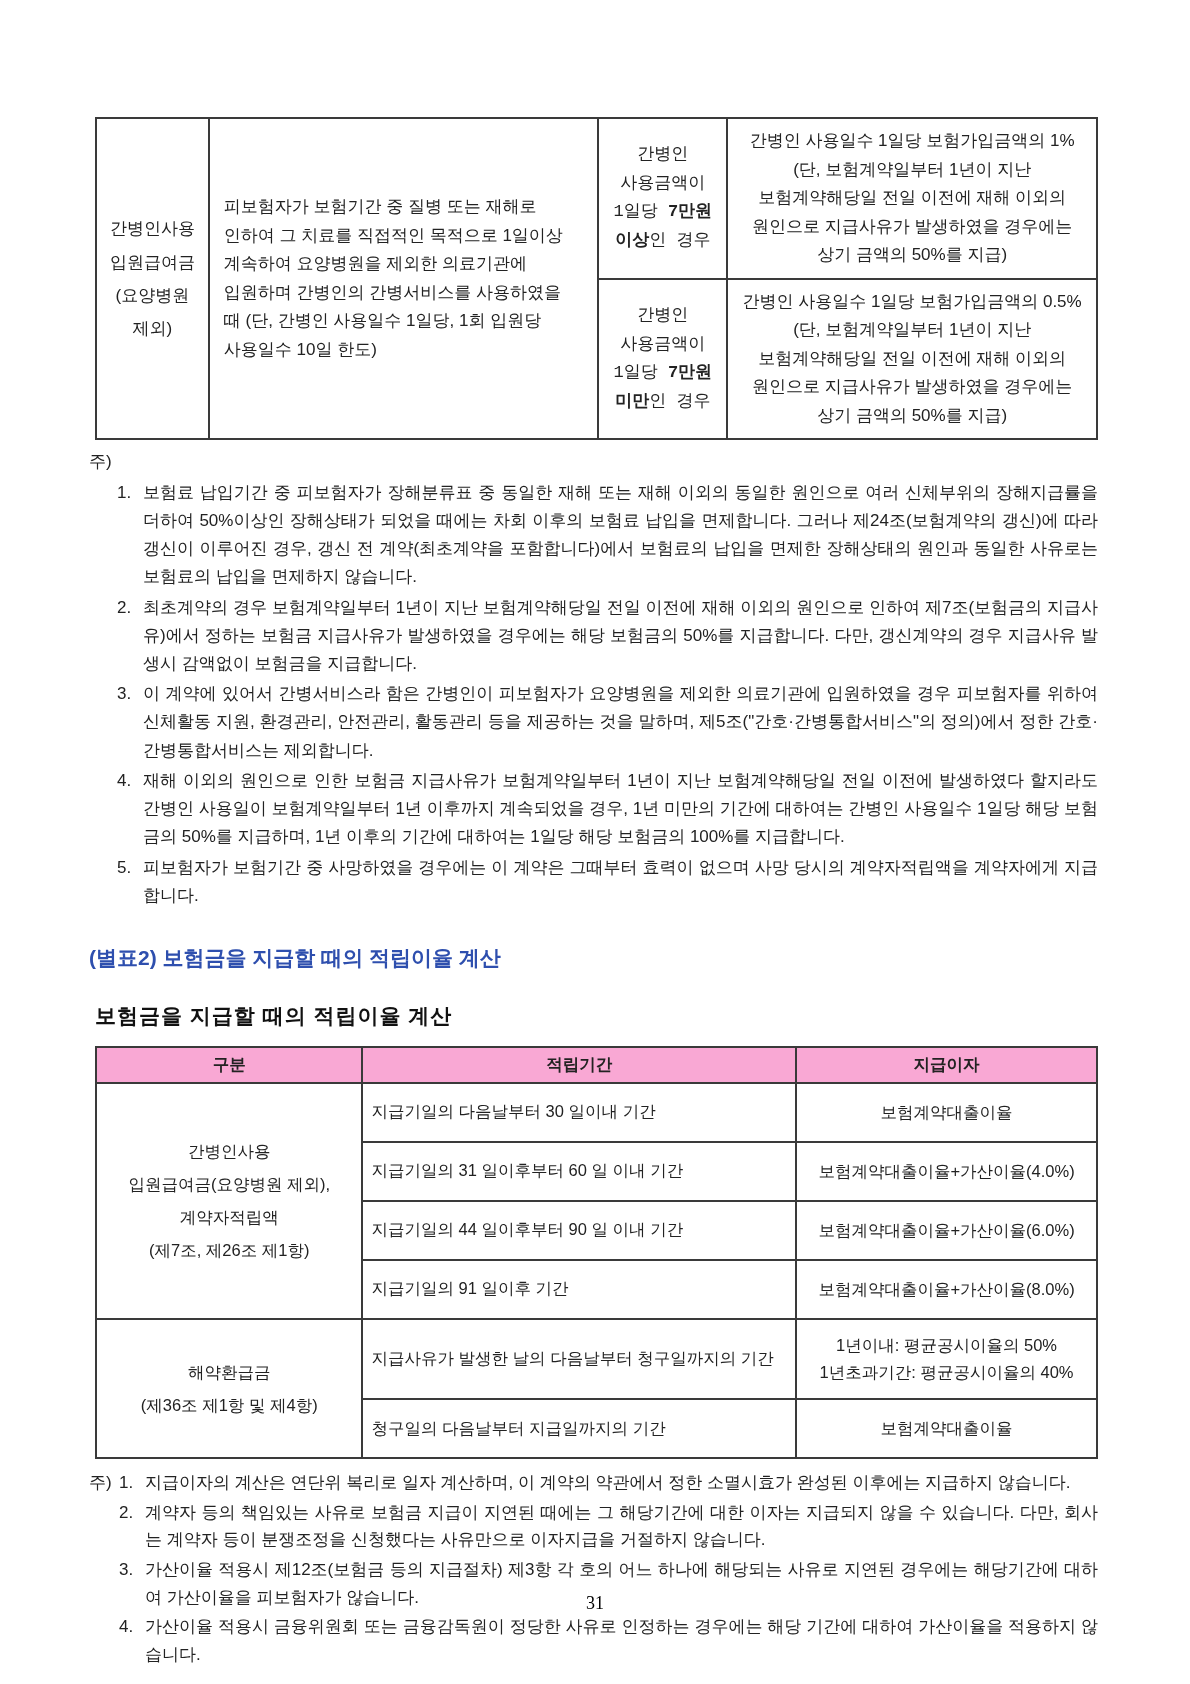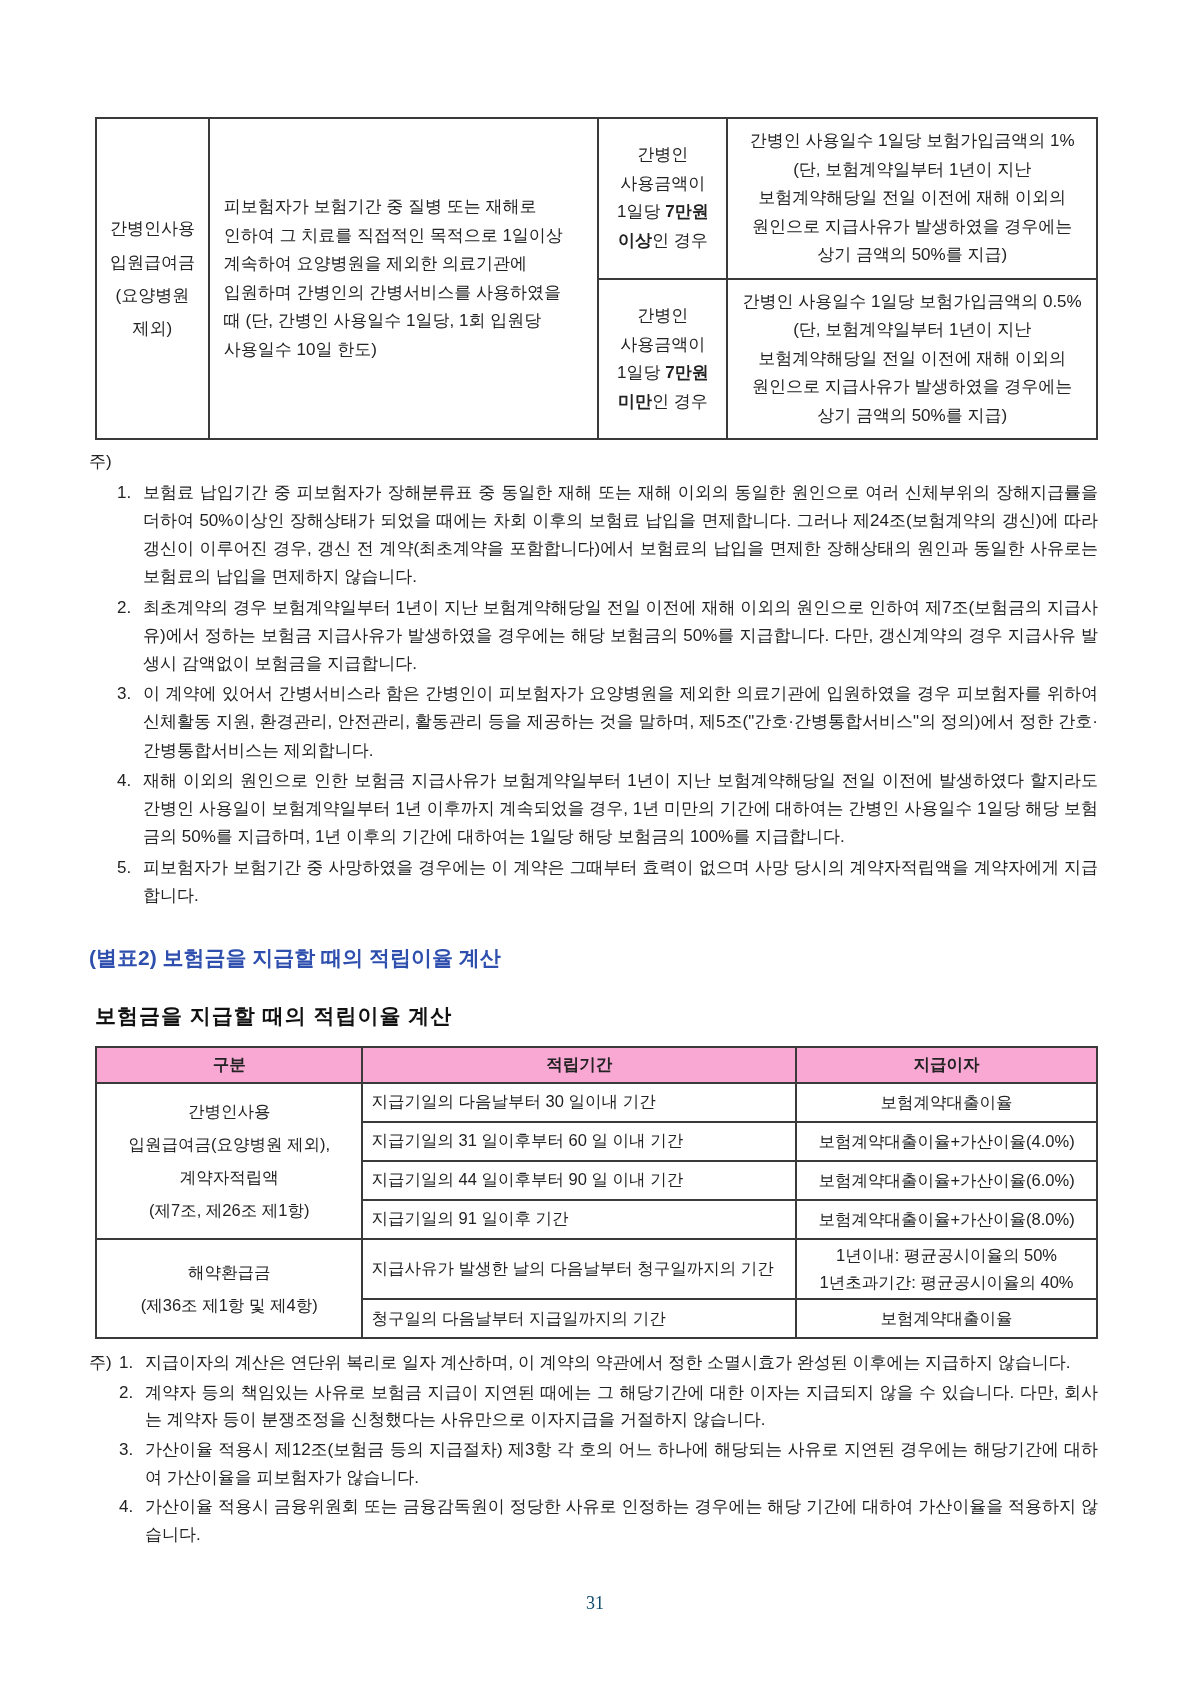--- a/index.html
+++ b/index.html
@@ -11,21 +11,21 @@
     color:#222;
     box-sizing:border-box;
     padding:117px 92px 0 95px;
   }
   
   table{border-collapse:collapse;width:100%;table-layout:fixed;}
   td,th{border:2px solid #3a3a3a;vertical-align:middle;}
   .benefit-table{font-size:17px;line-height:1.68;}
   .benefit-table .c1{width:11.5%;text-align:center;line-height:1.95;}
   .benefit-table .c2{width:38.3%;text-align:left;padding:10px 12px 10px 14px;}
-  .benefit-table .c3{width:12.6%;text-align:center;padding:8px 4px;}
+  .benefit-table .c3{width:12.6%;text-align:center;padding:8px 4px;font-family:Liberation Mono, monospace;}
   .benefit-table .c4{width:37.6%;text-align:center;padding:8px 6px;}
   .lines{white-space:pre-line;}
   
   .notes{font-size:17px;line-height:1.66;margin-top:8px;}
   .notes-marker{margin-left:-6px;}
   .note-item{display:flex;margin-left:22px;margin-top:2px;}
   .note-num{flex:0 0 26px;text-align:left;padding-right:2px;box-sizing:border-box;}
   .note-text{flex:1;text-align:justify;}
   
   .appendix-heading{
@@ -34,35 +34,35 @@
   .rate-title{
     margin:30px 0 0 0;text-align:left;font-size:21px;font-weight:bold;color:#111;
     letter-spacing:1px;
   }
   
   .rate-table{margin-top:16px;font-size:16.5px;}
   .rate-table th{height:30px;background:#f9a8d4;font-weight:bold;text-align:center;padding:2px;}
   .rate-table .w1{width:26.5%;}
   .rate-table .w2{width:43.5%;}
   .rate-table .w3{width:30%;}
-  .rate-table td{height:33px;padding:2px 8px;}
+  .rate-table td{height:33px;padding:12px 8px;}
   .rate-table .cat{text-align:center;line-height:2.0;padding:2px 4px;}
   .rate-table .period{text-align:left;}
   .rate-table .interest{text-align:center;line-height:1.65;}
   
   .notes2-wrap{display:flex;margin-top:10px;font-size:17px;line-height:1.62;}
   .notes2-marker{flex:0 0 30px;margin-left:-6px;}
   .notes2-items{flex:1;}
   .notes2-items .note-item{margin-left:0;margin-top:2px;}
   .notes2-items .note-item:first-child{margin-top:0;}
   
   .page-number{
     position:absolute;left:0;bottom:70px;width:100%;
     text-align:center;font-family:"Liberation Serif","DejaVu Serif",serif;
-    font-size:18px;color:#0c4a6e;
+    font-size:18px;color:#000000;
   }
 </style>
 </head>
 <body>
 
 <div class="page">
 
   <table class="benefit-table">
     <tbody>
       <tr>

